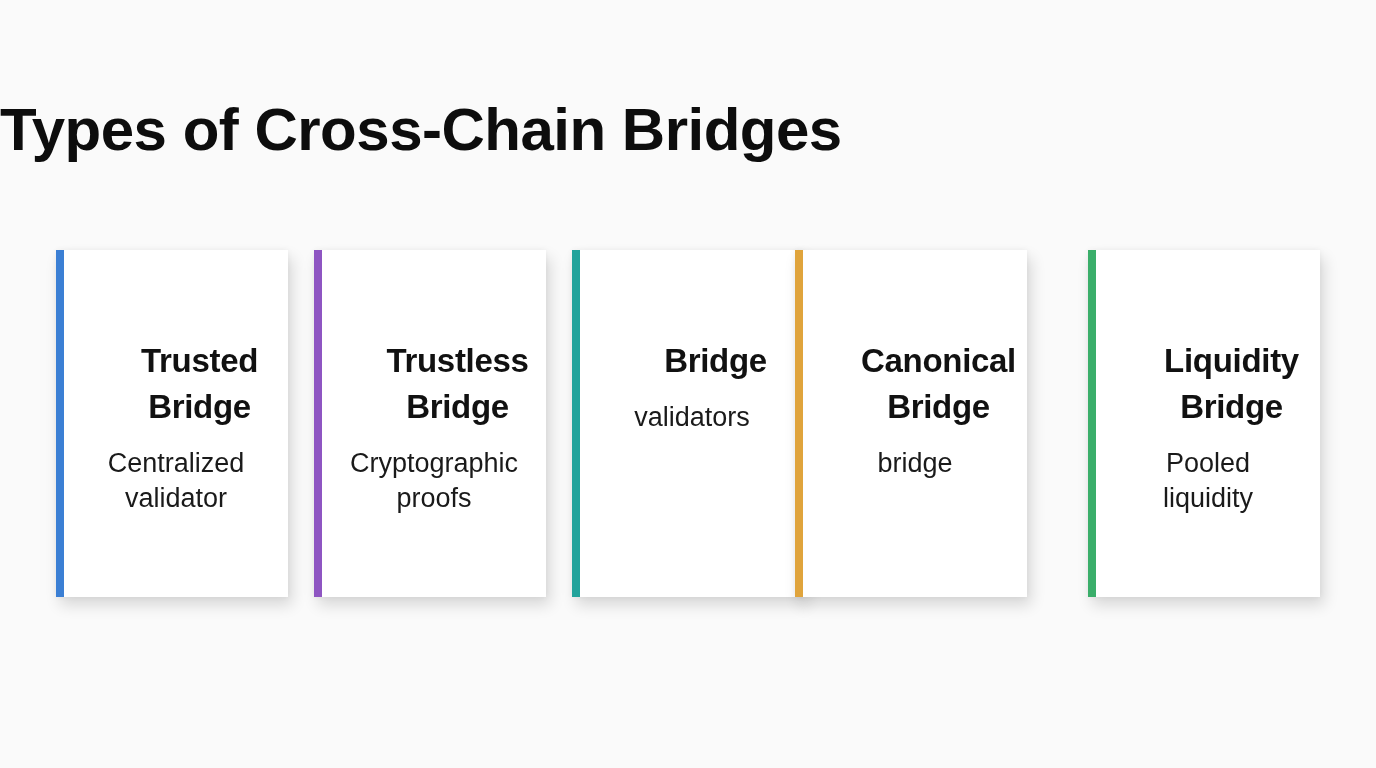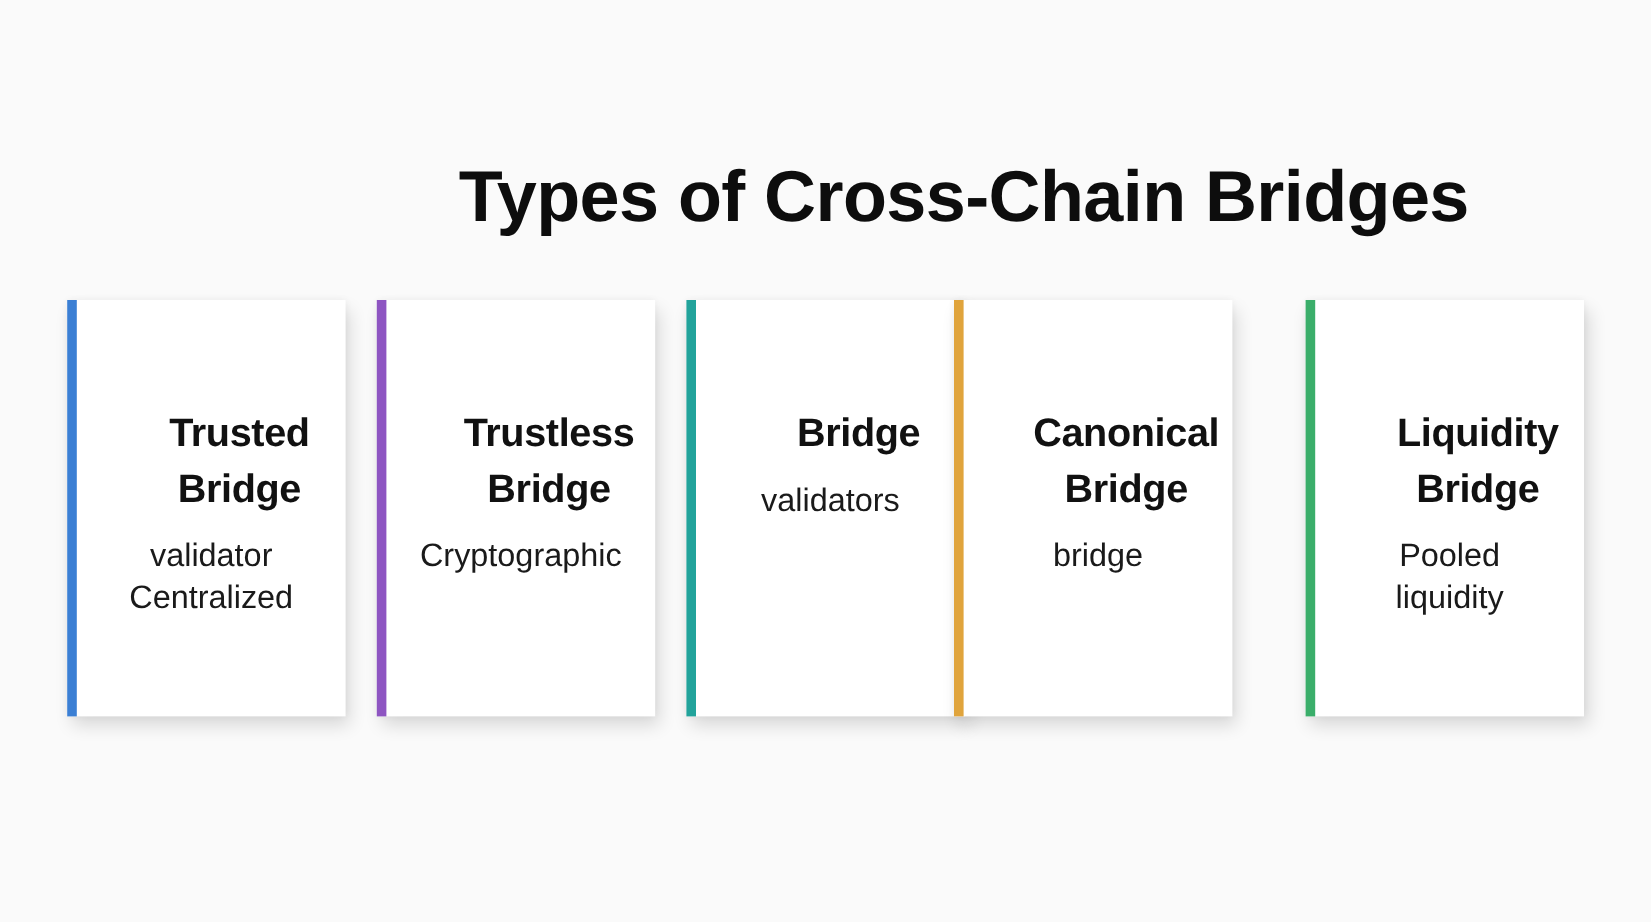--- a/index.html
+++ b/index.html
@@ -13,27 +13,26 @@
     body {
       position: relative;
       font-family: "Liberation Sans", "DejaVu Sans", sans-serif;
       color: #111111;
     }
     .title {
       position: absolute;
       left: 0;
       top: 90px;
       width: 1224px;
-      text-align: right;
+      text-align: left;
       font-size: 60px;
       font-weight: 700;
       letter-spacing: -0.5px;
       color: #0d0d0d;
       line-height: 80px;
-      margin-top: 34px;
     }
     .cards {
       position: absolute;
       top: 250px;
       left: 56px;
       width: 1264px;
       height: 347px;
     }
     .card {
       position: absolute;
@@ -84,35 +83,36 @@
 <div class="cards">
 
   <div class="card" style="left:0px;">
     <div class="bar" style="background: rgb(59, 127, 212);"></div>
     <div class="content">
       <div class="name">
         <span>Trusted</span>
         <span>Bridge</span>
       </div>
       <div class="desc">
+        <span>Centralized</span>
         <span>validator</span>
-        <span>Centralized</span>
       </div>
     </div>
   </div>
 
   <div class="card" style="left:258px;">
     <div class="bar" style="background: rgb(142, 85, 194);"></div>
     <div class="content">
       <div class="name">
         <span>Trustless</span>
         <span>Bridge</span>
       </div>
       <div class="desc">
         <span>Cryptographic</span>
+        <span>proofs</span>
       </div>
     </div>
   </div>
 
   <div class="card" style="left:516px;">
     <div class="bar" style="background: rgb(34, 163, 155);"></div>
     <div class="content">
       <div class="name">
         <span>Bridge</span>
       </div>

